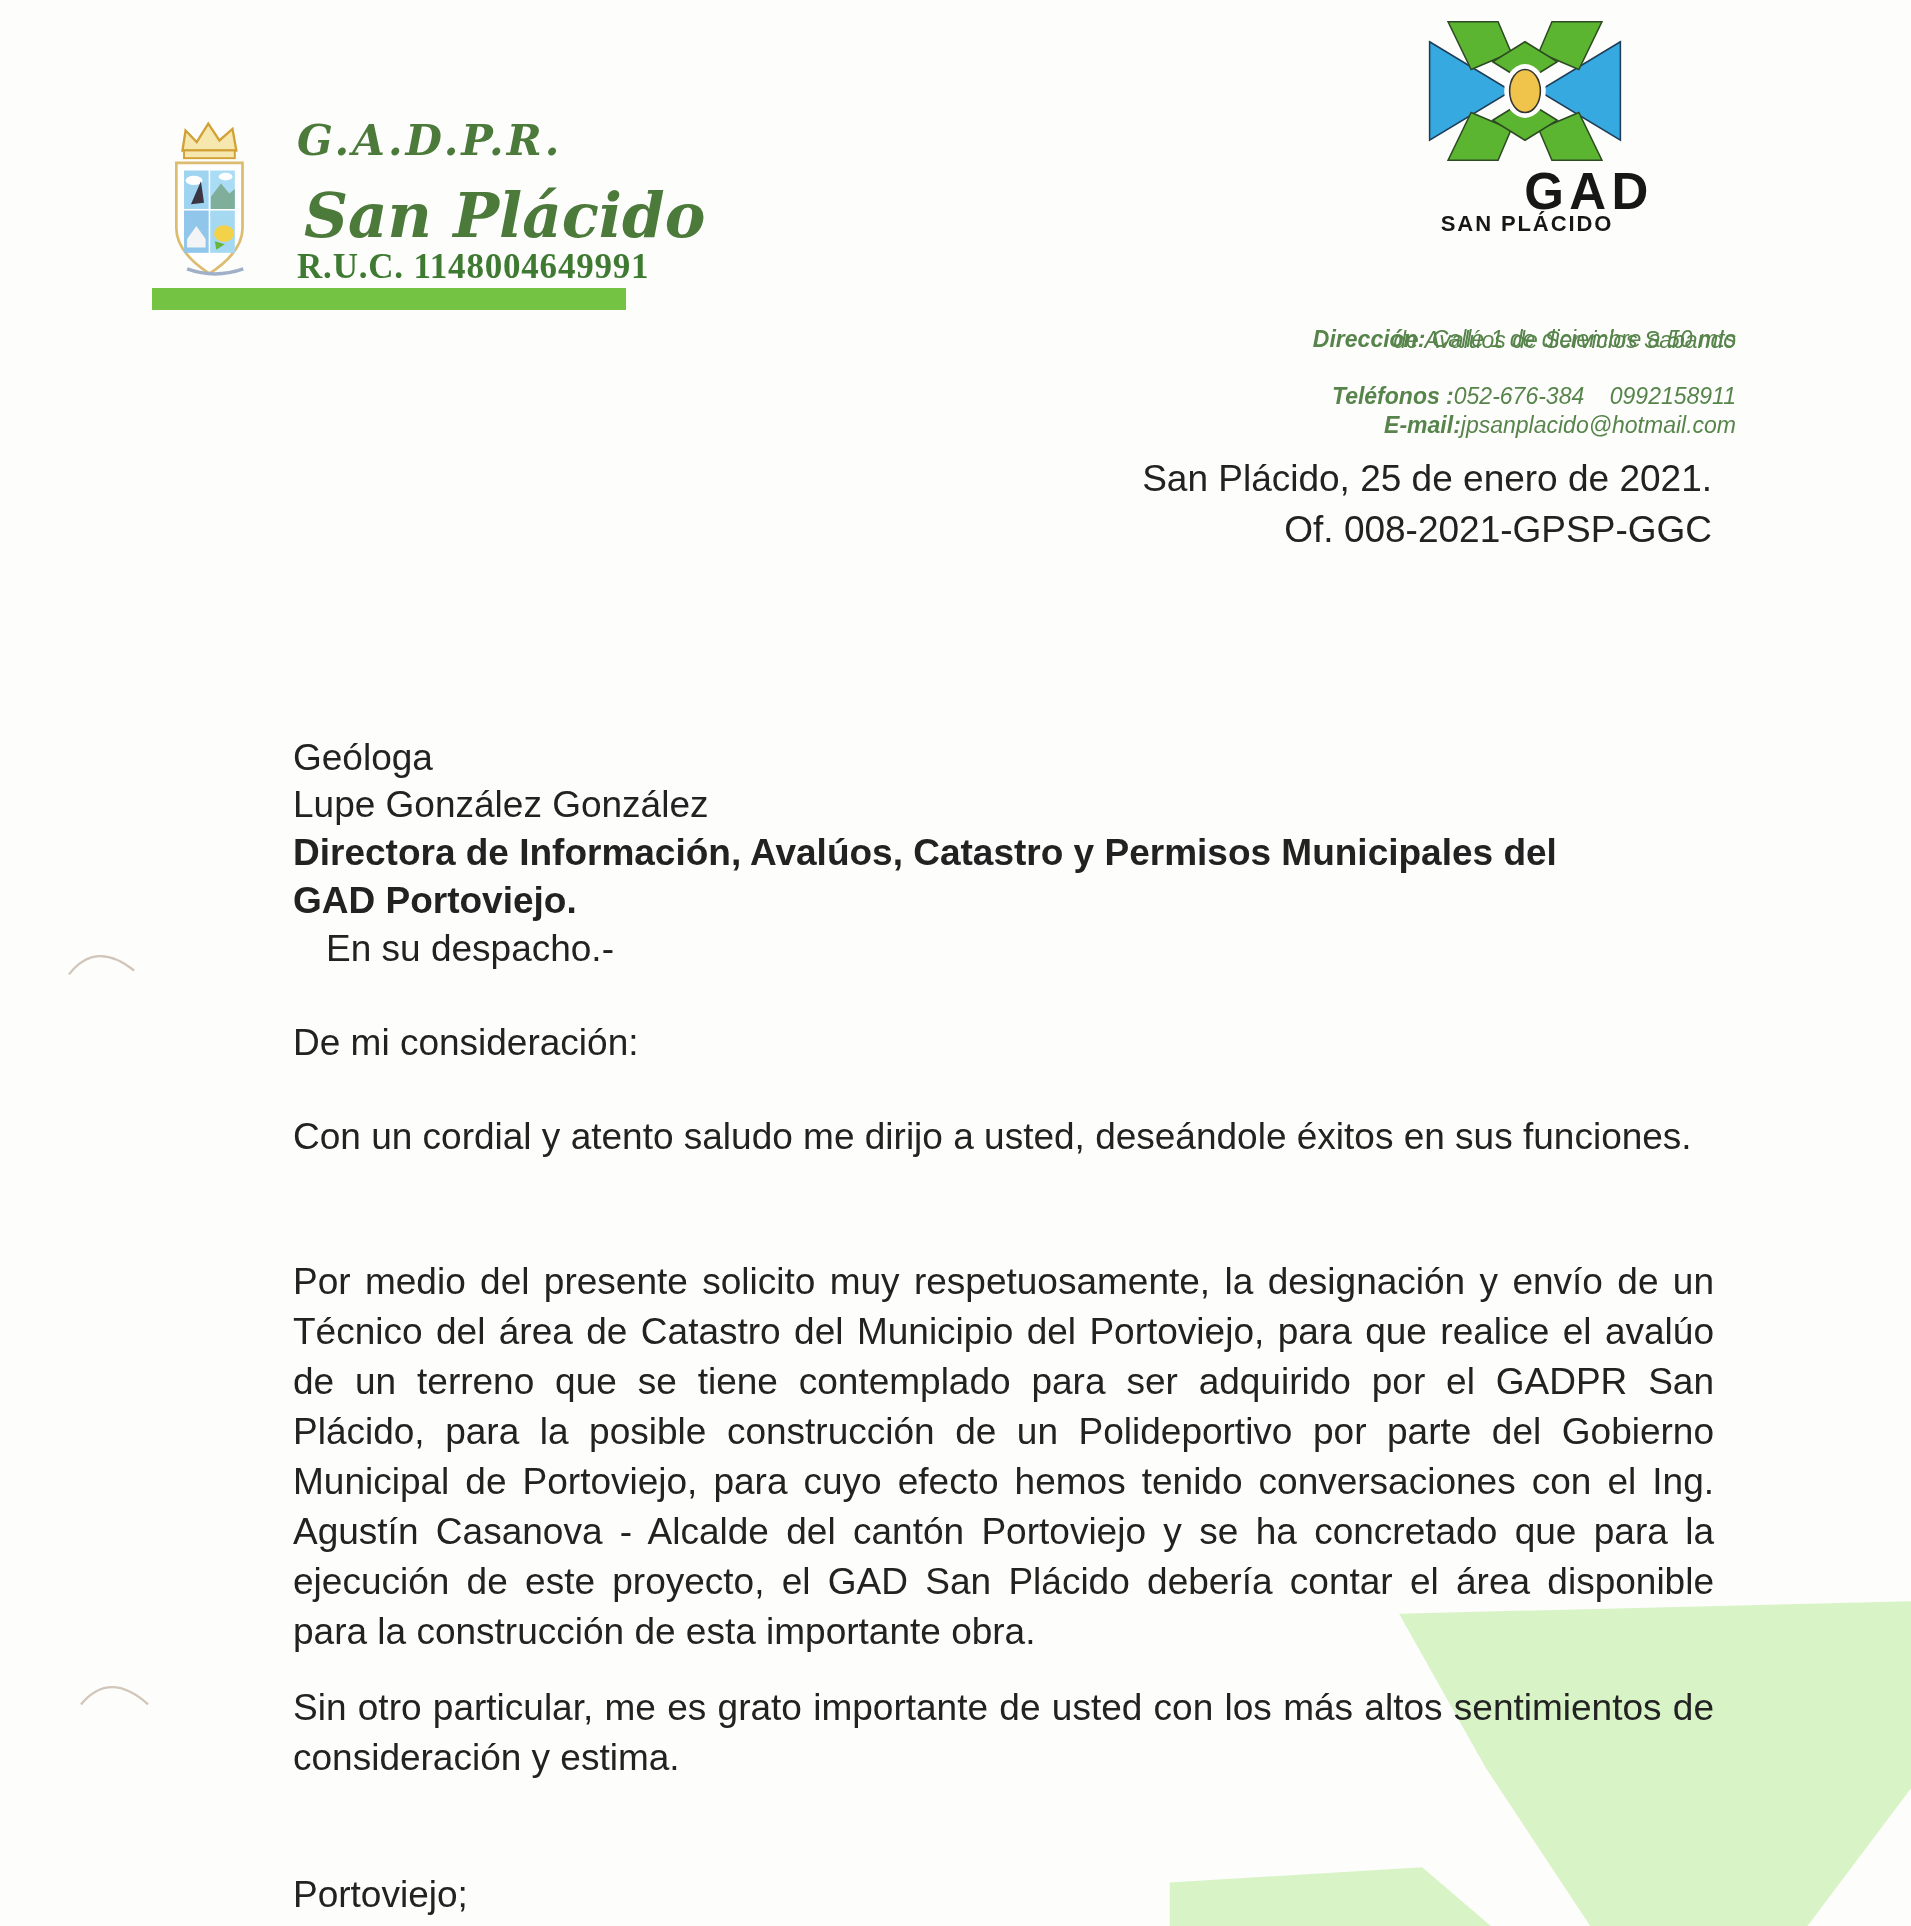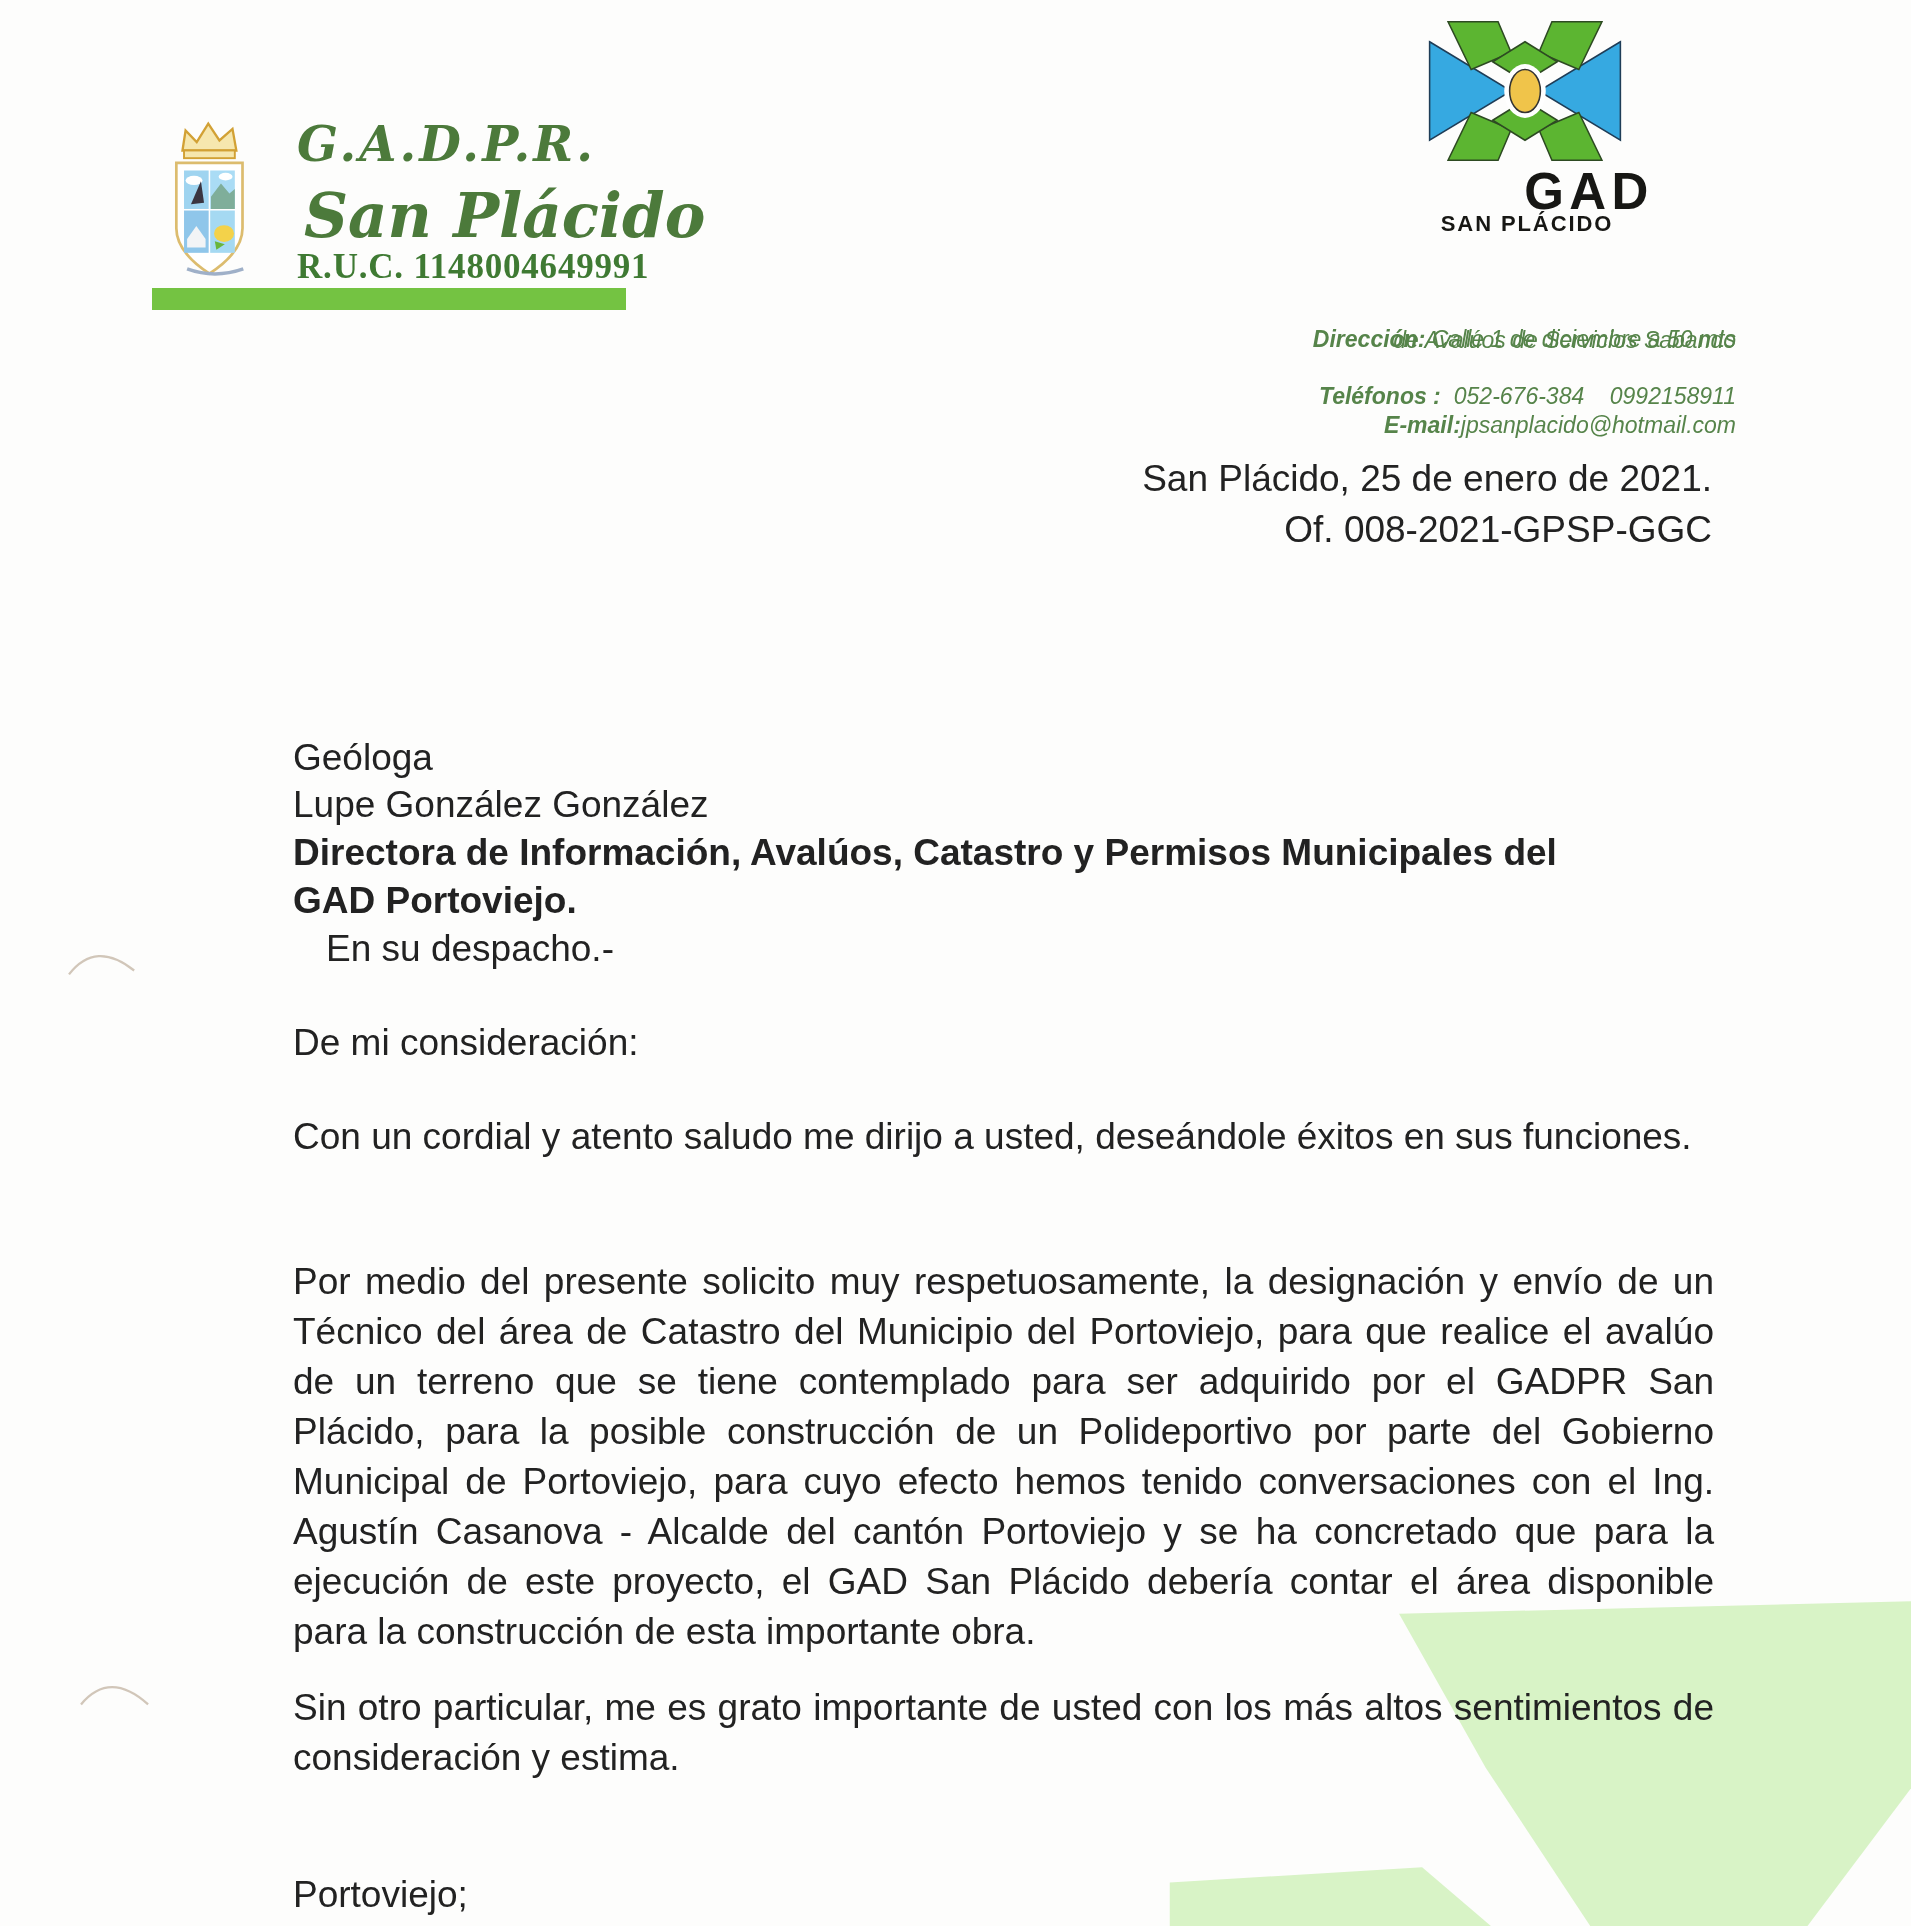--- a/index.html
+++ b/index.html
@@ -2,40 +2,40 @@
 <html style="font-size:6.2px"><head>
 <meta charset="utf-8">
 <style>
   html,body{margin:0;padding:0;}
   body{width:1911px;height:2704px;position:relative;background:#fdfdfc;overflow:hidden;
        font-family:"Liberation Sans",sans-serif;color:#1e1e1e;}
   .abs{position:absolute;}
   .ni{pointer-events:none;}
   
   .script{font-family:"DejaVu Serif",serif;font-style:italic;font-weight:bold;color:#4c7a3b;}
-  .org1{left:297px;top:116px;font-size:48px;letter-spacing:3.1px;}
+  .org1{left:297px;top:116px;font-size:42px;letter-spacing:3.1px;}
   .org2{left:304px;top:180px;font-size:61px;}
   .ruc{left:297px;top:247px;font-family:"Liberation Serif",serif;font-weight:bold;
        font-size:35px;color:#3f7a33;letter-spacing:0.8px;}
   .greenbar{left:152px;top:288px;width:474px;height:21.6px;background:#74c342;}
   
   .gadword{left:1487px;top:162px;width:204px;text-align:center;font-size:51px;font-weight:800;
            letter-spacing:5.4px;color:#171714;}
   .gadsub{left:1425px;top:211px;width:204px;text-align:center;font-size:22px;font-weight:800;
           letter-spacing:1.9px;color:#171714;}
   .contact{font-style:italic;color:#56844a;font-size:23px;line-height:28px;text-align:right;
            right:175px;width:616px;white-space:pre-wrap;}
   .contact b{font-weight:bold;}
   
   .bodytext{font-size:37px;color:#222;}
   .rright{right:199px;text-align:right;}
   .just{left:293px;width:1421px;text-align:justify;line-height:50px;}
   .recip{left:293px;line-height:48px;}
   .b{font-weight:bold;}
-  .pre{white-space:pre;margin-left:13px;}
+  .pre{white-space:pre;}
   
   .wm{z-index:0;}
   .txt{z-index:3;}
   .art{z-index:6;}
 </style>
 </head>
 <body>
 
 <svg class="abs wm ni" style="left:1002px;top:1579px;" width="910" height="1125" viewBox="0 0 2361 2920">
   <polygon points="1030,90 2361,58 2361,540 1790,1300 1255,490" fill="#d8f3c6"></polygon>

